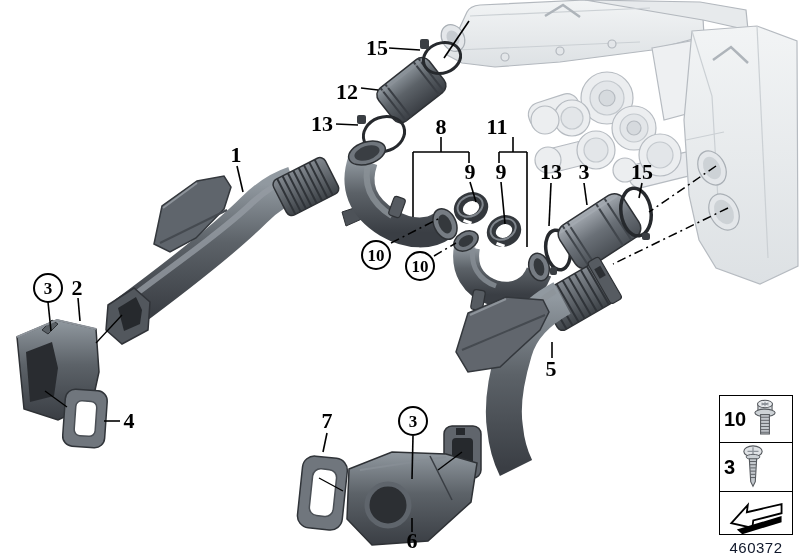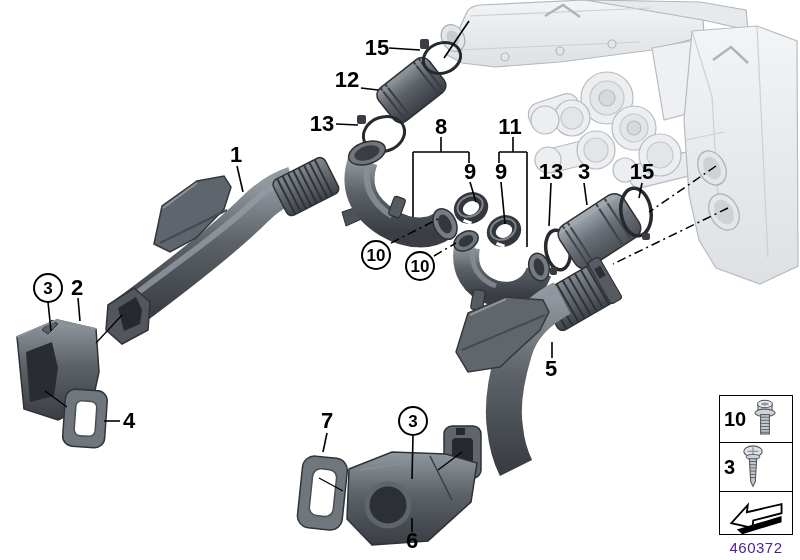--- a/index.html
+++ b/index.html
@@ -1,33 +1,33 @@
 <!DOCTYPE html>
 <html><head>
 <meta charset="utf-8">
 <style>
   html,body{margin:0;padding:0;background:#fff;}
   .stage{position:relative;width:800px;height:560px;background:#fff;overflow:hidden;
          font-family:"Liberation Sans",sans-serif;}
   .stage svg.art{position:absolute;left:0;top:0;}
   .callout{position:absolute;transform:translate(-50%,-50%);
-           font-family:Liberation Sans, sans-serif;font-weight:bold;font-size:22px;
+           font-family:Liberation Serif, serif;font-weight:bold;font-size:22px;
            color:#000;line-height:1;white-space:nowrap;cursor:default;}
   .callout.circled{width:30px;height:30px;border:2.5px solid #000;border-radius:50%;
            background:#fff;display:flex;align-items:center;justify-content:center;
            font-size:17px;box-sizing:border-box;}
   .legend{position:absolute;left:719px;top:395px;width:74px;height:140px;
           border:1.5px solid #000;box-sizing:border-box;display:flex;flex-direction:column;
           background:#fff;}
   .legend .cell{flex:1;border-bottom:1.2px solid #000;display:flex;align-items:center;
           padding:2px 4px;box-sizing:border-box;gap:4px;}
   .legend .cell:last-child{border-bottom:none;justify-content:center;}
   .legend .num{font-weight:bold;font-size:20px;color:#000;}
   .partno{position:absolute;left:716px;top:539px;width:80px;text-align:center;
-          font-size:15px;color:#4c1d95;letter-spacing:0.5px;}
+          font-size:15px;color:#0f172a;letter-spacing:0.5px;}
 </style>
 </head>
 <body>
 
 <div class="stage">
 
 <svg class="art" width="800" height="560" viewBox="0 0 800 560">
   <defs>
     <linearGradient id="gd" x1="0" y1="0" x2="0" y2="1">
       <stop offset="0" stop-color="#9199a0"></stop>
@@ -281,22 +281,22 @@
 <div class="callout" style="left:129px;top:421px">4</div>
 <div class="callout" style="left:551px;top:369px">5</div>
 <div class="callout" style="left:412px;top:541px">6</div>
 <div class="callout" style="left:327px;top:421px">7</div>
 <div class="callout circled" style="left:413px;top:421px">3</div>
 <div class="callout" style="left:441px;top:127px">8</div>
 <div class="callout" style="left:470px;top:172px">9</div>
 <div class="callout" style="left:501px;top:172px">9</div>
 <div class="callout circled" style="left:376px;top:255px">10</div>
 <div class="callout circled" style="left:420px;top:266px">10</div>
-<div class="callout" style="left:510px;top:127px">11</div>
-<div class="callout" style="left:347px;top:80px">12</div>
+<div class="callout" style="left:497px;top:127px">11</div>
+<div class="callout" style="left:347px;top:92px">12</div>
 <div class="callout" style="left:322px;top:124px">13</div>
 <div class="callout" style="left:551px;top:172px">13</div>
 <div class="callout" style="left:584px;top:172px">3</div>
 <div class="callout" style="left:377px;top:48px">15</div>
 <div class="callout" style="left:642px;top:172px">15</div>
 
 <div class="legend">
   <div class="cell">
     <span class="num">10</span>
     <svg width="30" height="42" viewBox="0 0 34 46">

